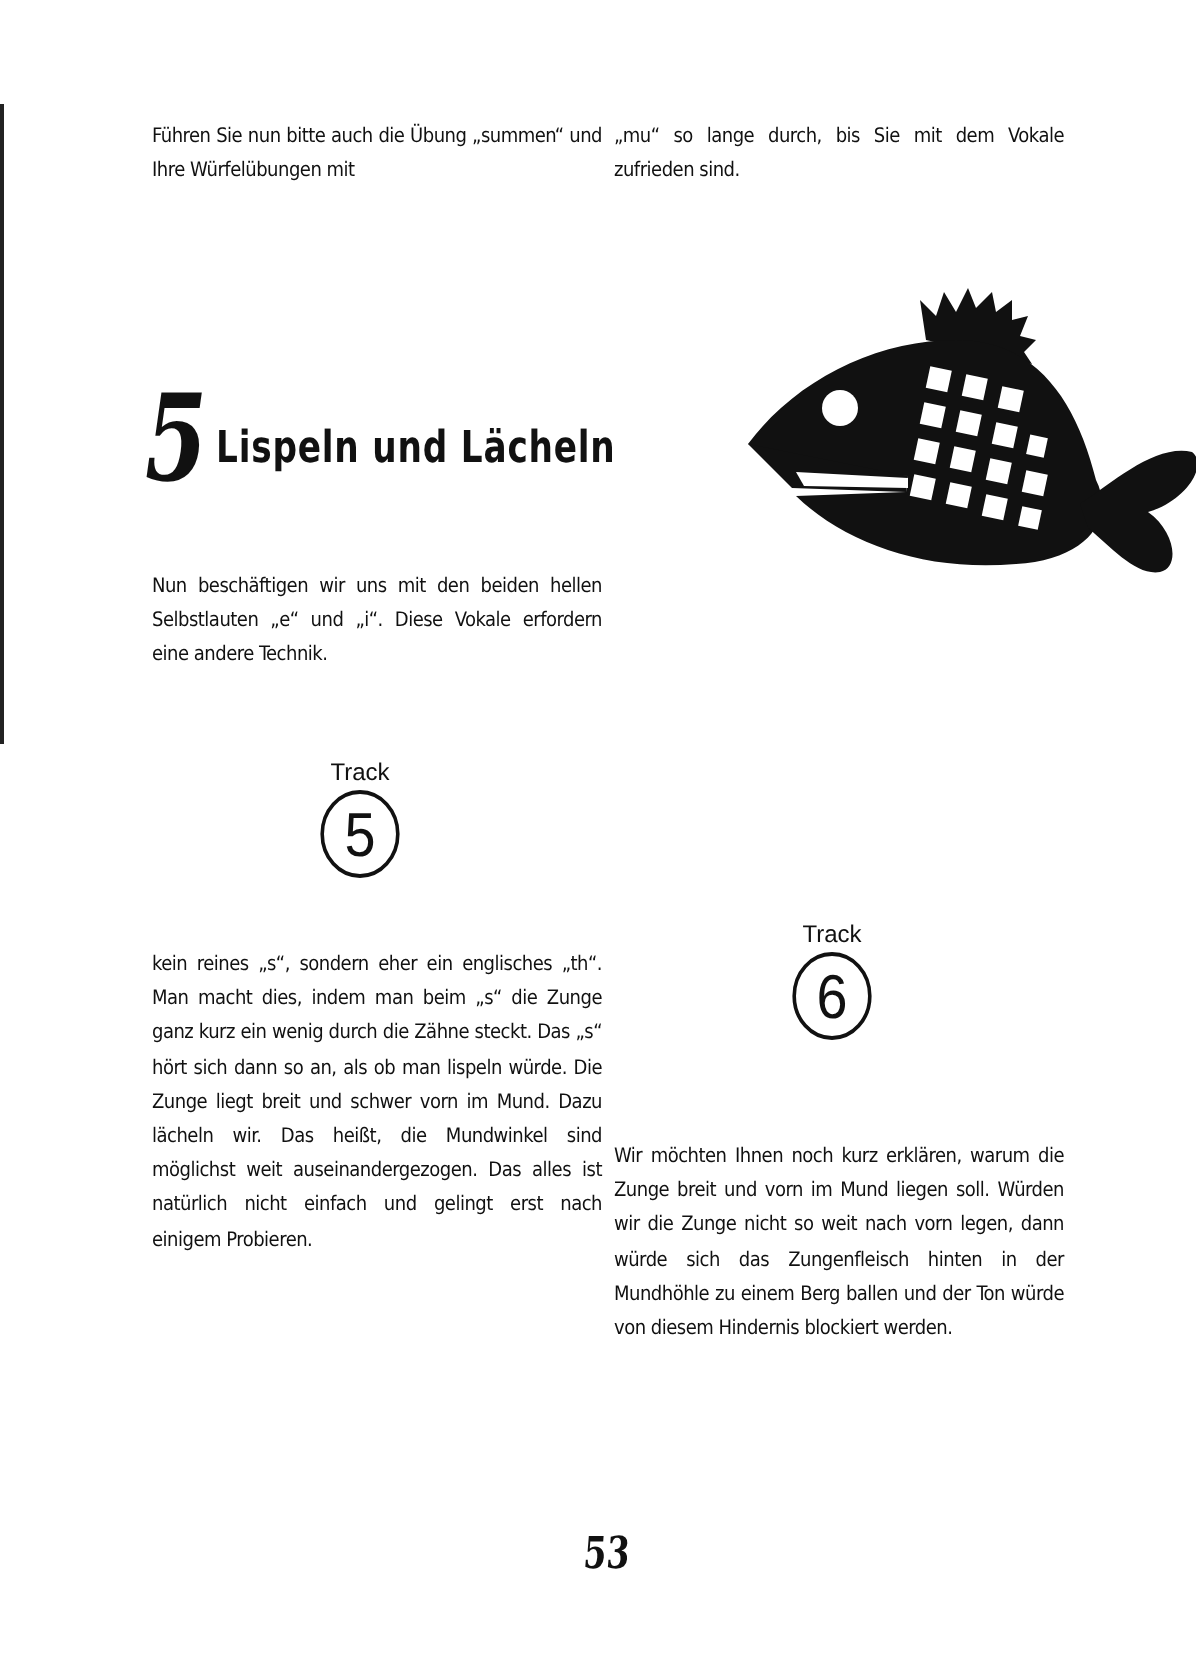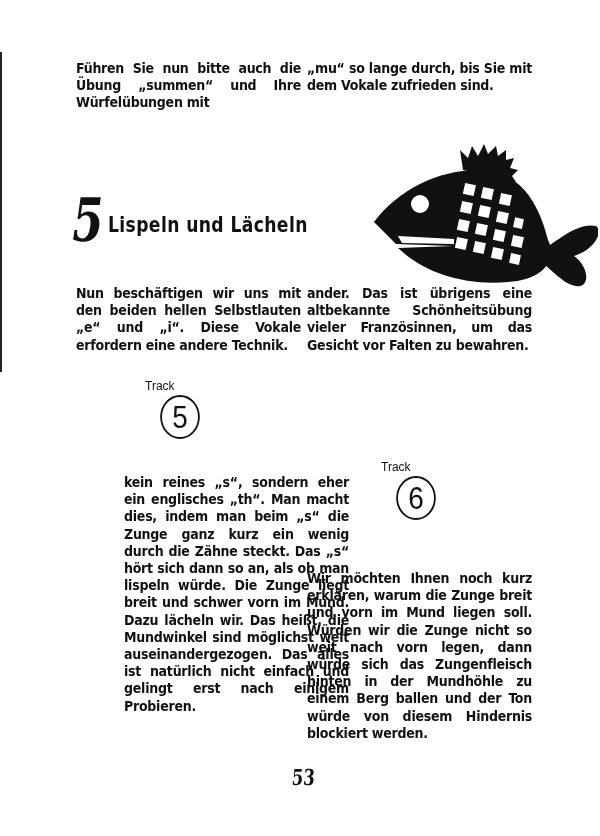--- a/index.html
+++ b/index.html
@@ -7,22 +7,22 @@
     width: 600px; height: 836px; position: relative; overflow: hidden;
     font-family: "DejaVu Sans Condensed", "Liberation Sans Narrow", "Liberation Sans", sans-serif;
     color: #111111;
   }
   .page-edge {
     position: absolute; left: 0; top: 52px; width: 2px; height: 320px;
     background: #222;
   }
   .col {
     position: absolute; width: 225px;
-    font-size: 14px; line-height: 17.2px;
-    text-align: justify; letter-spacing: -0.25px; font-weight: bold;
+    font-size: 10px; line-height: 17.2px;
+    text-align: justify; letter-spacing: -0.25px;
   }
   .col p { margin: 0; }
   .left { left: 76px; }
   .right { left: 307px; }
   .gap { height: 17px; }
 
   .heading {
     position: absolute; left: 68px; top: 190px;
     display: flex; align-items: flex-end;
   }
@@ -34,21 +34,21 @@
   }
   .chapter-title {
     font-family: "DejaVu Sans", sans-serif; font-weight: 900;
     font-size: 22px; line-height: 26px;
     margin-left: -2px; margin-bottom: 12px;
     transform: scaleX(0.78); transform-origin: left bottom;
     letter-spacing: 0.5px; white-space: nowrap;
   }
 
   .track {
-    position: absolute; width: 70px; 
+    position: absolute; width: 70px; text-align: center;
   }
   .track-label {
     font-family: "Liberation Sans Narrow", "Liberation Sans", sans-serif;
     font-size: 12px; line-height: 14px; display: block;
   }
   .track-circle {
     width: 44px; height: 44px; border: 2.5px solid #111; border-radius: 50%;
     margin: 2px auto 0; box-sizing: border-box;
     display: flex; align-items: center; justify-content: center;
     font-family: "Liberation Sans", sans-serif; font-size: 31px; line-height: 31px;
@@ -114,27 +114,26 @@
 <div class="col left" style="top:285px;">
   <p>Nun beschäftigen wir uns mit den beiden hellen Selbstlauten „e“ und „i“. Diese Vokale erfordern eine andere Technik.</p>
   <div class="gap"></div>
 </div>
 
 <div class="track" style="left:145px; top:379px;">
   <span class="track-label">Track</span>
   <div class="track-circle">5</div>
 </div>
 
-<div class="col left" style="top:474px;margin-left:48px;">
+<div class="col left" style="top:474px;">
   <p>kein reines „s“, sondern eher ein englisches „th“. Man macht dies, indem man beim „s“ die Zunge ganz kurz ein wenig durch die Zähne steckt. Das „s“ hört sich dann so an, als ob man lispeln würde. Die Zunge liegt breit und schwer vorn im Mund. Dazu lächeln wir. Das heißt, die Mundwinkel sind möglichst weit auseinandergezogen. Das alles ist natürlich nicht einfach und gelingt erst nach einigem Probieren.</p>
   <div class="gap"></div>
 </div>
 
 <div class="col right" style="top:285px;">
-  <p>ander. Das ist übrigens eine altbekannte Schönheitsübung vieler Französinnen, um das Gesicht vor Falten zu bewahren.</p>
   <div class="gap"></div>
 </div>
 
 <div class="track" style="left:381px; top:460px;">
   <span class="track-label">Track</span>
   <div class="track-circle">6</div>
 </div>
 
 <div class="col right" style="top:553px;">
   <div class="gap"></div>

